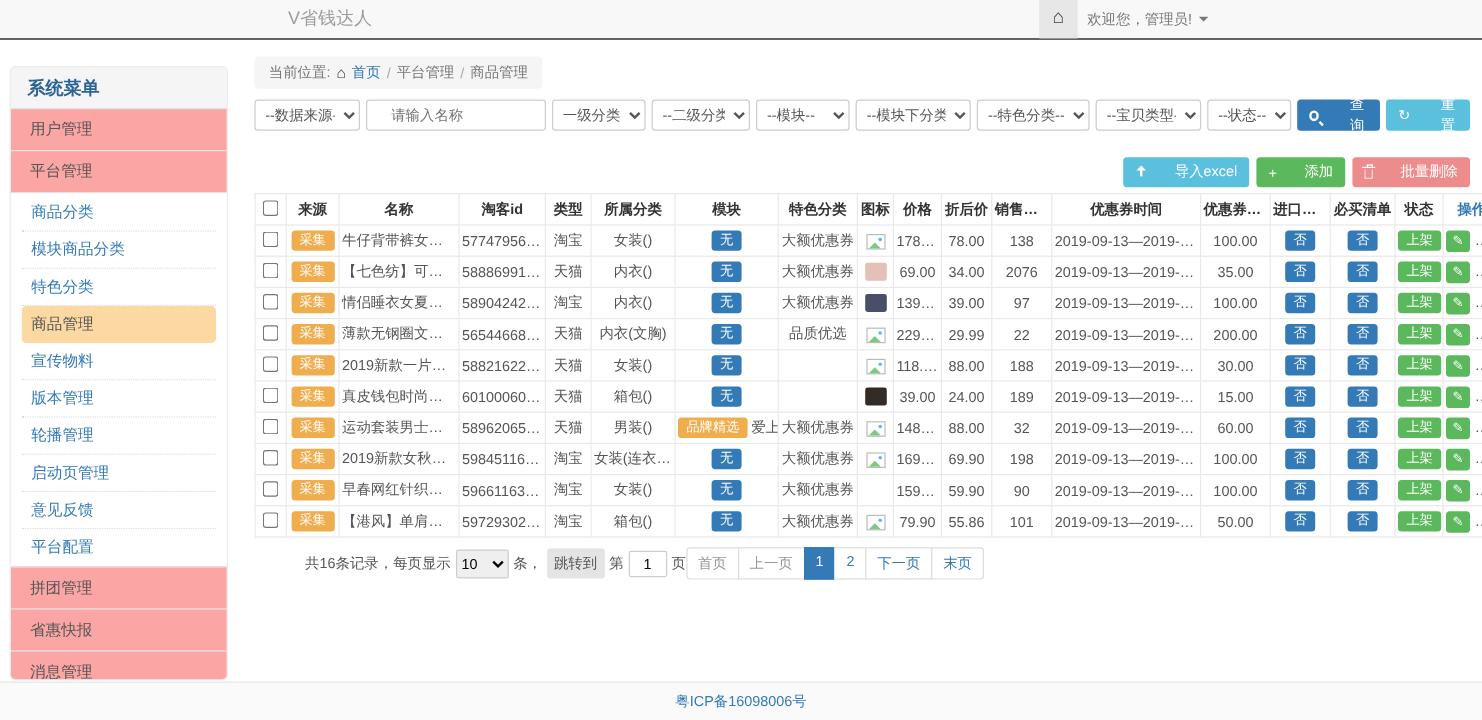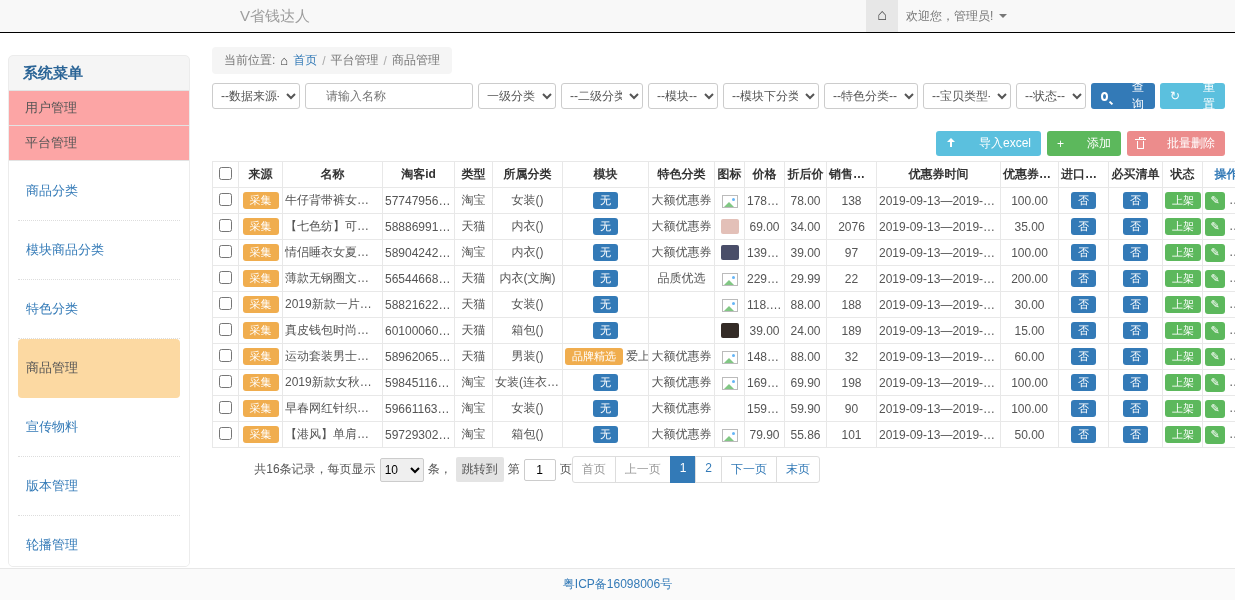--- a/index.html
+++ b/index.html
@@ -10,21 +10,21 @@
   .app-title{position:absolute;left:240px;top:0;line-height:32px;font-size:15px;color:#9d9d9d}
   .home-box{position:absolute;left:866px;top:0;width:32px;height:32px;background:#e7e7e7;color:#444;text-align:center;line-height:30px;font-size:16px;cursor:pointer}
   .welcome{position:absolute;left:906px;top:0;height:32px;font-size:12px;color:#777;display:flex;align-items:center;gap:6px;cursor:pointer}
   .caret{width:0;height:0;border-left:4px solid transparent;border-right:4px solid transparent;border-top:4px solid #777;display:inline-block}
 
   
   .sidebar{position:absolute;left:8px;top:55px;width:182px;height:512px;background:#f5f5f5;border:1px solid #ececec;border-radius:5px;overflow:hidden}
   .sb-title{padding:8px 14px 7px;color:#2a6496;font-weight:bold;font-size:15px}
   .sb-group{padding:8px 16px;border-top:1px solid #e3e3e3;font-size:13px;color:#555;cursor:pointer;background:#fca5a5}
   .sb-submenu{background:#fff;padding:1px 9px;border-top:1px solid #e3e3e3}
-  .sb-sub{padding:20px 8px;font-size:13px;color:#337ab7;border-bottom:1px dotted #ddd;cursor:pointer}
+  .sb-sub{padding:6px 8px;font-size:13px;color:#337ab7;border-bottom:1px dotted #ddd;cursor:pointer}
   .sb-sub:last-child{border-bottom:none}
   .sb-sub.active{background:#fcd9a2;border-radius:4px;color:#555;border-bottom-color:transparent}
 
   
   .main{position:absolute;left:212px;top:47px;width:1013px}
   .breadcrumb{display:inline-flex;align-items:center;gap:5px;background:#f5f5f5;border-radius:4px;padding:5px 12px;font-size:12px;color:#777;margin-bottom:9px}
   .bc-home{color:#333;font-size:13px}
   .bc-link{color:#337ab7;cursor:pointer}
   .bc-sep{color:#aaa}
 
@@ -130,21 +130,21 @@
     <span class="bc-home">⌂</span>
     <span class="bc-link">首页</span>
     <span class="bc-sep">/</span>
     <span>平台管理</span>
     <span class="bc-sep">/</span>
     <span>商品管理</span>
   </div>
 
   <div class="filters">
     <select style="width:88px"><option>--数据来源--</option></select>
-    <input style="width: 168px; padding-left: 20px;" type="text" placeholder="请输入名称">
+    <input style="width: 150px; padding-left: 20px;" type="text" placeholder="请输入名称">
     <select style="width:88px"><option>一级分类</option></select>
     <select style="width:82px"><option>--二级分类--</option></select>
     <select style="width:88px"><option>--模块--</option></select>
     <select style="width:96px"><option>--模块下分类--</option></select>
     <select style="width:96px"><option>--特色分类--</option></select>
     <select style="width:88px"><option>--宝贝类型--</option></select>
     <select style="width:70px"><option>--状态--</option></select>
     <button class="btn btn-primary">
       <span class="mag"></span>
       <span>查询</span>

